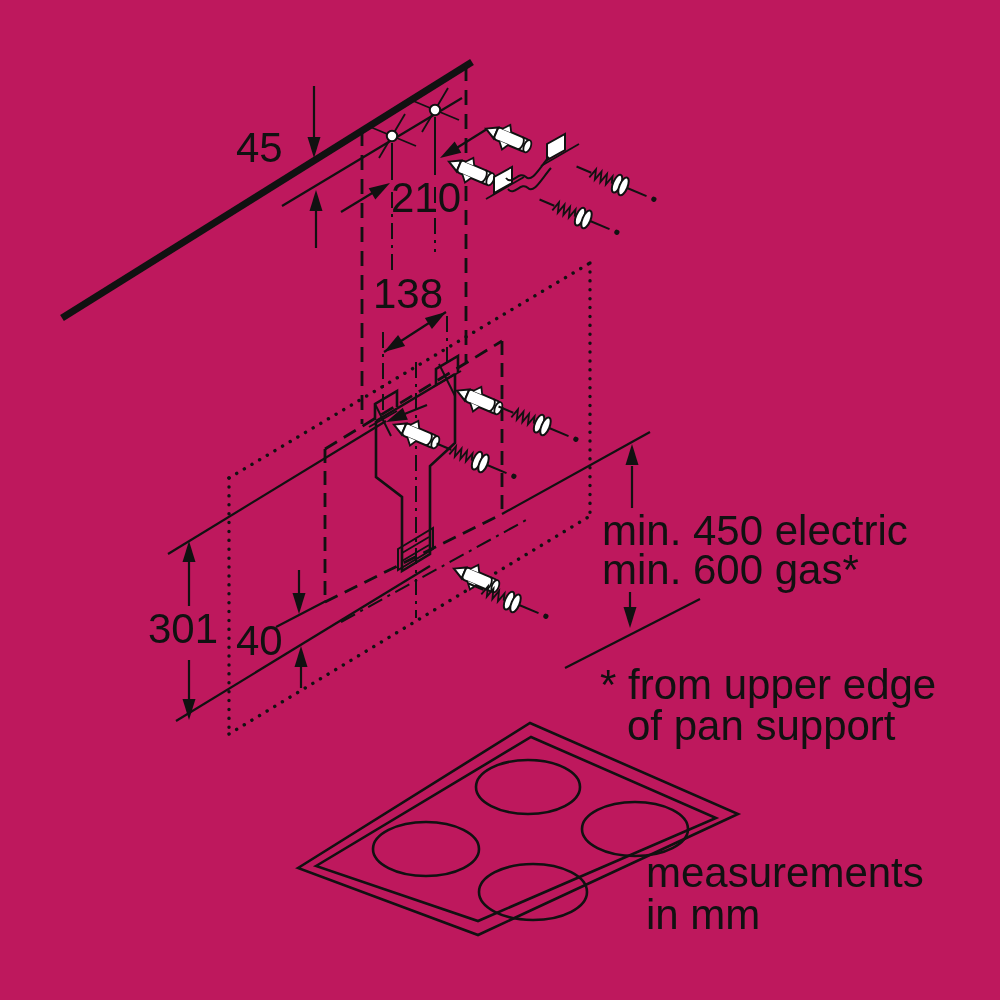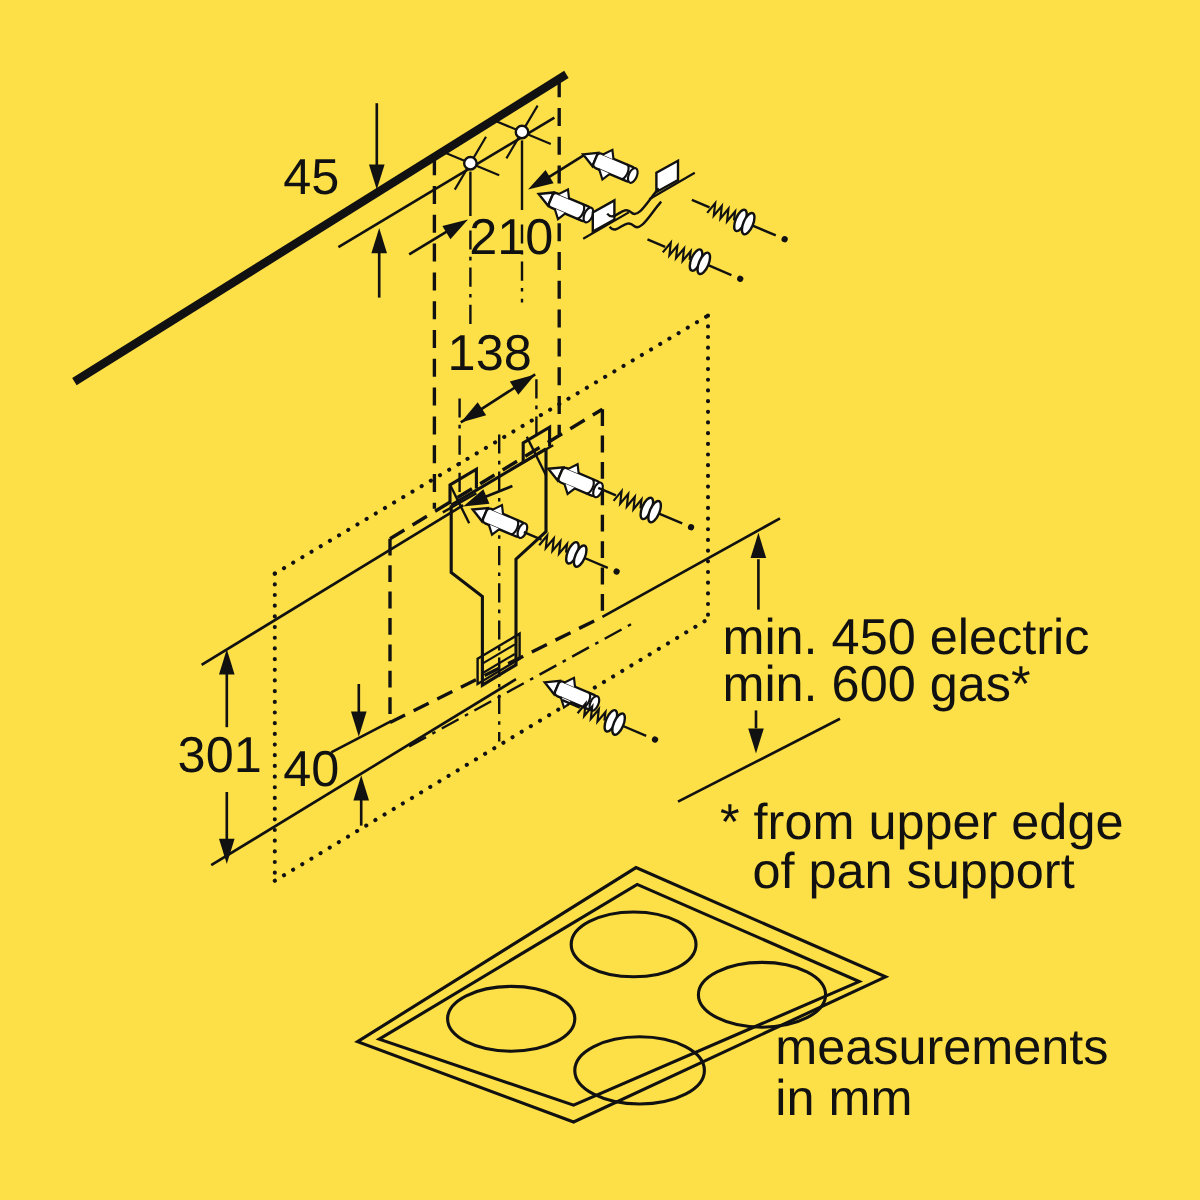--- a/index.html
+++ b/index.html
@@ -1,16 +1,16 @@
 <!DOCTYPE html>
 <html><head>
 <meta charset="utf-8">
 <style>
   html,body{margin:0;padding:0;background:#fff;}
-  .stage{position:relative;width:1000px;height:1000px;background:#fde047;overflow:hidden;text-decoration:underline;}
+  .stage{position:relative;width:1000px;height:1000px;background:#be185d;overflow:hidden;text-decoration:underline;}
   svg{display:block;}
   text{font-family:"Liberation Sans",sans-serif;fill:#111;}
   .num{font-size:42px;}
   .lbl{font-size:42px;}
 </style>
 </head>
 <body>
 
 <div class="stage">
 <svg viewBox="0 0 1000 1000" width="1000" height="1000">

